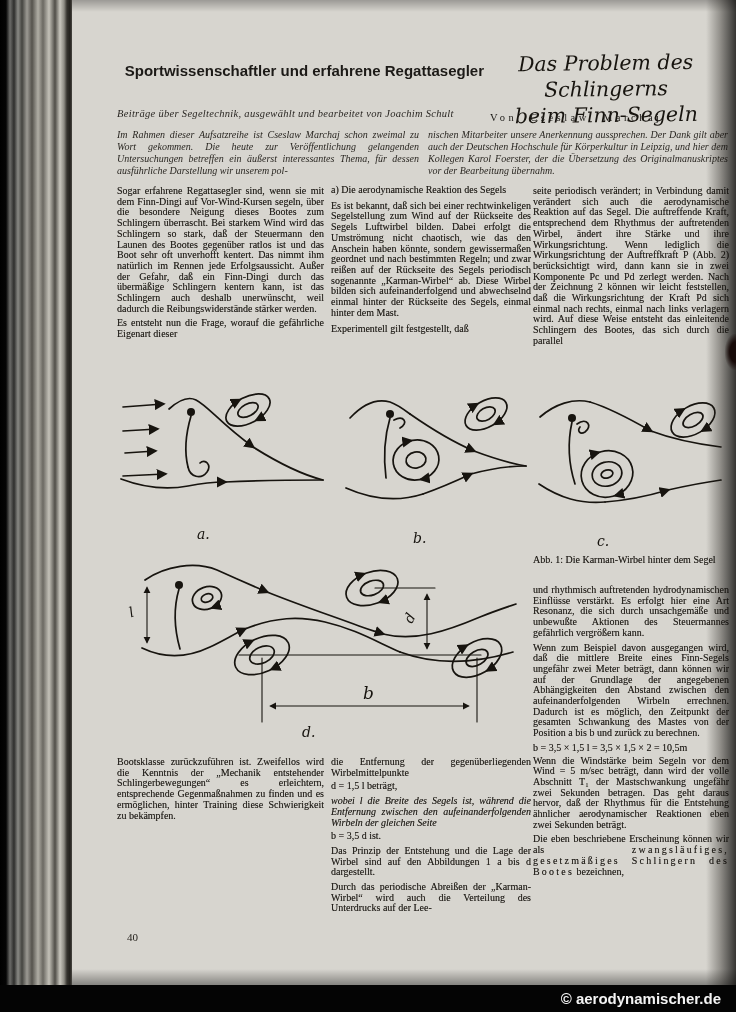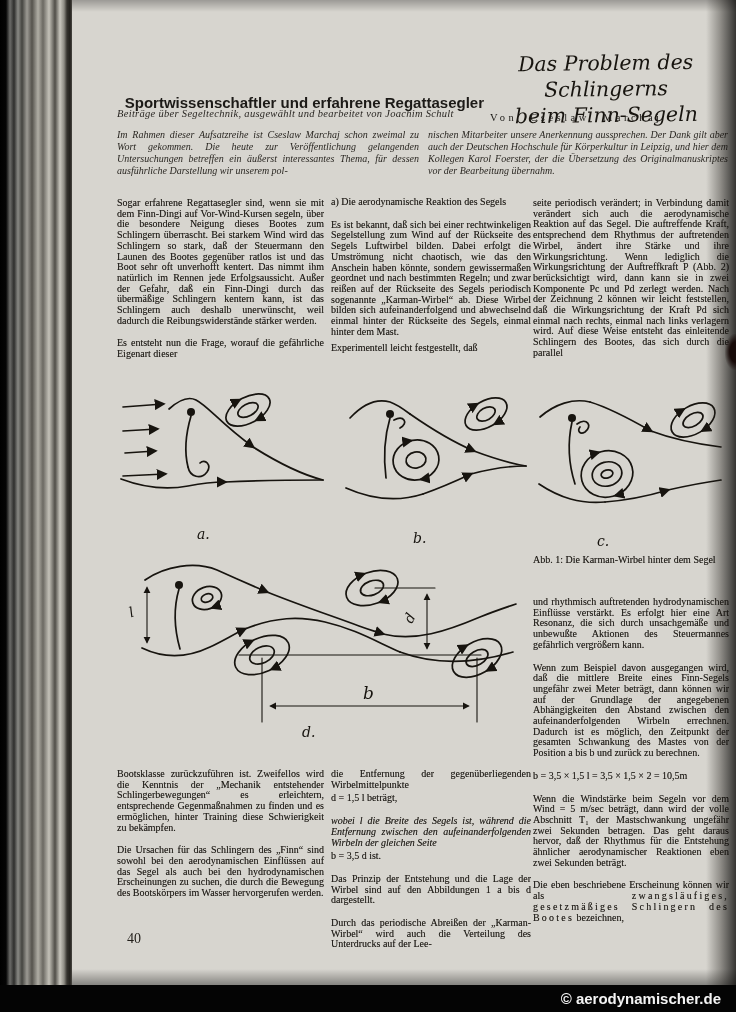--- a/index.html
+++ b/index.html
@@ -21,43 +21,43 @@
     background:linear-gradient(180deg,rgba(0,0,0,.28),rgba(0,0,0,0));}
   .paper-bottomshade{position:absolute;left:0;bottom:0;right:0;height:16px;
     background:linear-gradient(0deg,rgba(0,0,0,.38),rgba(0,0,0,0));}
   .right-shadow{position:absolute;top:0;right:0;width:30px;height:985px;
     background:linear-gradient(90deg,rgba(20,18,15,0),rgba(25,22,18,.35) 45%,rgba(8,7,6,.78));}
   .thumb-blob{position:absolute;right:0;top:334px;width:11px;height:36px;
     background:radial-gradient(ellipse at right center,#170a08 40%,rgba(23,10,8,0) 75%);}
 
   .abs{position:absolute;}
   .kicker{font-family:"Liberation Sans",sans-serif;font-weight:700;
-    font-size:15px;line-height:21px;text-align:right;color:#1c1a17;margin-top:32px;}
+    font-size:15px;line-height:21px;text-align:right;color:#1c1a17;}
   .subtitle{font-style:italic;font-size:10.5px;letter-spacing:.3px;color:#2a2723;}
   .title{font-family:"DejaVu Serif",serif;font-style:italic;font-weight:500;
     font-size:20.5px;line-height:26px;text-align:center;color:#17140f;
     transform:rotate(-.8deg);}
   .byline{font-size:10.5px;letter-spacing:3.5px;word-spacing:7px;color:#1c1a17;}
 
   .introcol{font-style:italic;font-size:10px;line-height:12px;
     text-align:justify;color:#2a2722;}
 
   .col{font-size:10px;line-height:10.7px;text-align:justify;
     color:#211e19;text-shadow:0 0 .4px rgba(33,30,25,.55);
     hyphens:auto;-webkit-hyphens:auto;}
-  .col p{margin:12px 0 4px 0;}
+  .col p{margin:0 0 4px 0;}
   .col .heading{font-weight:400;padding-left:15px;text-indent:-15px;margin-bottom:5px;}
   .col .formula{margin:3px 0 4px 0;}
   .col .spaced{letter-spacing:2.2px;}
 
   .figlabel{font-family:"DejaVu Serif",serif;font-style:italic;
     font-size:14px;color:#17140f;}
   .caption{font-size:10px;line-height:12px;color:#211e19;
     text-shadow:0 0 .4px rgba(33,30,25,.55);}
-  .pagenum{font-size:14px;color:#211e19;}
+  .pagenum{font-size:11px;color:#211e19;}
 
   svg.fig{position:absolute;overflow:visible;}
   svg.fig path,svg.fig ellipse,svg.fig line{fill:none;stroke:#17140f;
     stroke-width:1.7;stroke-linecap:round;}
   svg.fig .thin{stroke-width:1.1;}
   svg.fig .dot{fill:#17140f;stroke:none;}
   .dim-label{position:absolute;font-family:"DejaVu Serif",serif;
     font-style:italic;font-size:14px;color:#17140f;}
 
   .bottom-bar{position:absolute;left:0;bottom:0;width:736px;height:27px;
@@ -96,21 +96,21 @@
     <div class="abs introcol" style="left:45px;top:129px;width:302px;">Im Rahmen dieser Aufsatzreihe ist Cseslaw Marchaj schon zweimal zu Wort gekommen. Die heute zur Veröffentlichung gelangenden Untersuchungen betreffen ein äußerst interessantes Thema, für dessen ausführliche Darstellung wir unserem pol-</div>
     <div class="abs introcol" style="left:356px;top:129px;width:300px;">nischen Mitarbeiter unsere Anerkennung aussprechen. Der Dank gilt aber auch der Deutschen Hochschule für Körperkultur in Leipzig, und hier dem Kollegen Karol Foerster, der die Übersetzung des Originalmanuskriptes vor der Bearbeitung übernahm.</div>
 
     <div class="abs col" style="left:45px;top:186px;width:207px;">
       <p>Sogar erfahrene Regattasegler sind, wenn sie mit dem Finn-Dingi auf Vor-Wind-Kursen segeln, über die besondere Neigung dieses Bootes zum Schlingern überrascht. Bei starkem Wind wird das Schlingern so stark, daß der Steuermann den Launen des Bootes gegenüber ratlos ist und das Boot sehr oft unverhofft kentert. Das nimmt ihm natürlich im Rennen jede Erfolgsaussicht. Außer der Gefahr, daß ein Finn-Dingi durch das übermäßige Schlingern kentern kann, ist das Schlingern auch deshalb unerwünscht, weil dadurch die Reibungswiderstände stärker werden.</p>
       <p>Es entsteht nun die Frage, worauf die gefährliche Eigenart dieser</p>
     </div>
     <div class="abs col" style="left:259px;top:185px;width:200px;">
       <p class="heading">a) Die aerodynamische Reaktion des Segels</p>
       <p>Es ist bekannt, daß sich bei einer rechtwinkeligen Segelstellung zum Wind auf der Rückseite des Segels Luftwirbel bilden. Dabei erfolgt die Umströmung nicht chaotisch, wie das den Anschein haben könnte, sondern gewissermaßen geordnet und nach bestimmten Regeln; und zwar reißen auf der Rückseite des Segels periodisch sogenannte „Karman-Wirbel“ ab. Diese Wirbel bilden sich aufeinanderfolgend und abwechselnd einmal hinter der Rückseite des Segels, einmal hinter dem Mast.</p>
-      <p style="margin-top:6px;">Experimentell leicht festgestellt, daß</p>
+      <p style="margin-top:6px;">Experimentell gilt festgestellt, daß</p>
     </div>
     <div class="abs col" style="left:461px;top:186px;width:196px;">
       <p>seite periodisch verändert; in Verbindung damit verändert sich auch die aerodynamische Reaktion auf das Segel. Die auftreffende Kraft, entsprechend dem Rhythmus der auftretenden Wirbel, ändert ihre Stärke und ihre Wirkungsrichtung. Wenn lediglich die Wirkungsrichtung der Auftreffkraft P (Abb. 2) berücksichtigt wird, dann kann sie in zwei Komponente Pc und Pd zerlegt werden. Nach der Zeichnung 2 können wir leicht feststellen, daß die Wirkungsrichtung der Kraft Pd sich einmal nach rechts, einmal nach links verlagern wird. Auf diese Weise entsteht das einleitende Schlingern des Bootes, das sich durch die parallel</p>
     </div>
 
     <svg class="fig" style="left:45px;top:393px;" width="212" height="140" viewBox="0 0 212 140">
       <g>
         <line x1="6" y1="14" x2="46" y2="11" marker-end="url(#arrh)"></line>
         <line x1="6" y1="38" x2="40" y2="36" marker-end="url(#arrh)"></line>
         <line x1="8" y1="60" x2="38" y2="58" marker-end="url(#arrh)"></line>
@@ -235,21 +235,20 @@
         </g>
       </svg>
       <span class="dim-label" style="left:12px;top:46px;transform:rotate(-18deg);">l</span>
       <span class="dim-label" style="left:288px;top:52px;transform:rotate(-62deg);">d</span>
       <span class="dim-label" style="left:246px;top:125px;font-size:17px;">b</span>
       <span class="figlabel" style="position:absolute;left:185px;top:166px;">d.</span>
     </div>
 
     <div class="abs col" style="left:45px;top:757px;width:207px;">
       <p>Bootsklasse zurückzuführen ist. Zweifellos wird die Kenntnis der „Mechanik entstehender Schlingerbewegungen“ es erleichtern, entsprechende Gegenmaßnahmen zu finden und es ermöglichen, hinter Training diese Schwierigkeit zu bekämpfen.</p>
-      <p>Die Ursachen für das Schlingern des „Finn“ sind sowohl bei den aerodynamischen Einflüssen auf das Segel als auch bei den hydrodynamischen Erscheinungen zu suchen, die durch die Bewegung des Bootskörpers im Wasser hervorgerufen werden.</p>
     </div>
     <div class="abs col" style="left:259px;top:757px;width:200px;">
       <p style="margin-bottom:1px;">die Entfernung der gegenüberliegenden Wirbelmittelpunkte</p>
       <p class="formula">d = 1,5 l beträgt,</p>
       <p style="margin-bottom:1px;font-style:italic;">wobei l die Breite des Segels ist, während die Entfernung zwischen den aufeinanderfolgenden Wirbeln der gleichen Seite</p>
       <p class="formula">b = 3,5 d ist.</p>
       <p>Das Prinzip der Entstehung und die Lage der Wirbel sind auf den Abbildungen 1 a bis d dargestellt.</p>
       <p>Durch das periodische Abreißen der „Karman-Wirbel“ wird auch die Verteilung des Unterdrucks auf der Lee-</p>
     </div>
     <div class="abs col" style="left:461px;top:585px;width:196px;">

